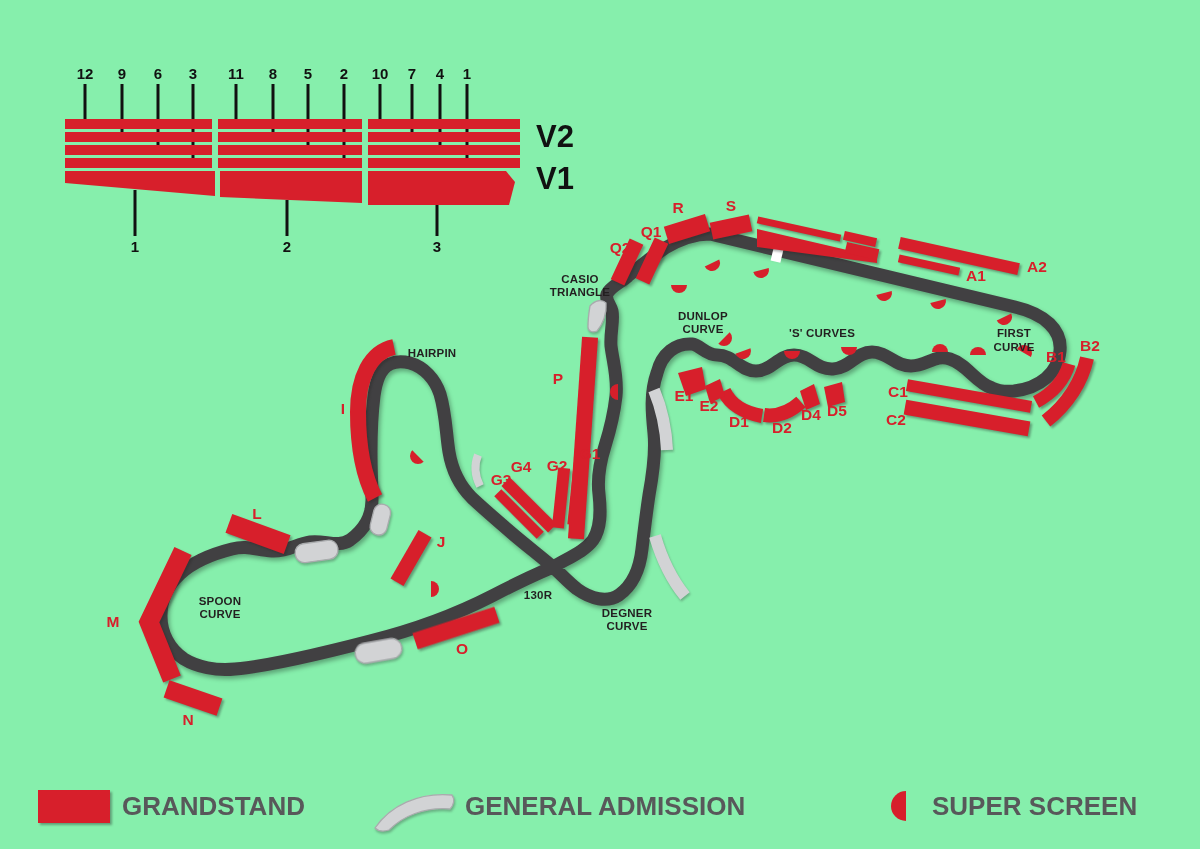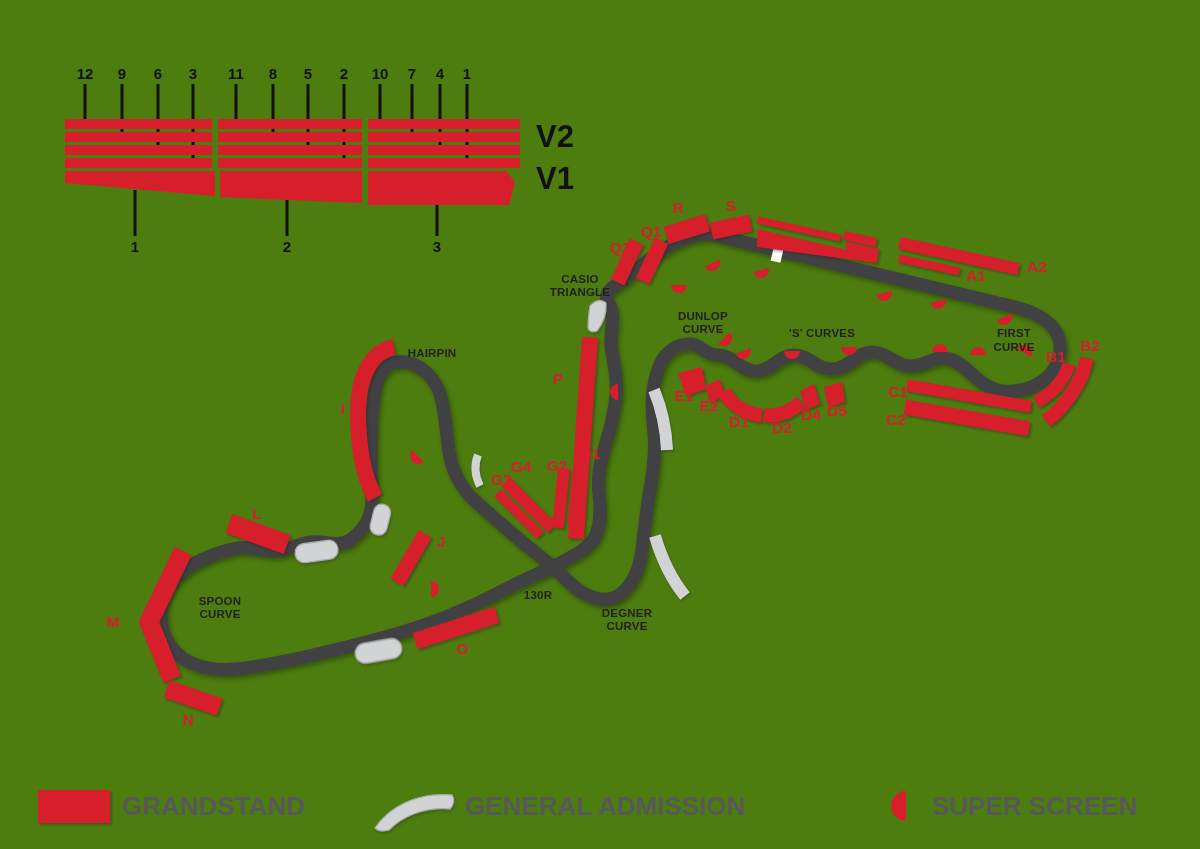--- a/index.html
+++ b/index.html
@@ -1,16 +1,16 @@
 <!DOCTYPE html>
 <html style="--red: #d71f2b; --track: #414042; --ga: #d2d3d5; --gaStroke: #a9abad; --black: #231f20; --legendText: #58585a;"><head>
 <meta charset="utf-8">
 <style>
   html,body{margin:0;padding:0;background:#fff;}
-  .stage{width:1200px;height:849px;position:relative;background:#4d7c0f;overflow:hidden;}
+  .stage{width:1200px;height:849px;position:relative;background:#86efac;overflow:hidden;}
   svg text{font-family:"Liberation Sans","DejaVu Sans",sans-serif;}
   .num{font-size:15px;font-weight:bold;fill:#111;text-anchor:middle;}
   .bignum{font-size:15px;font-weight:bold;fill:#111;text-anchor:middle;}
   .vlabel{font-size:31px;font-weight:bold;fill:#111;}
   .standlbl{font-size:15.5px;font-weight:bold;fill:var(--red);text-anchor:middle;}
   .corner{font-size:11.5px;font-weight:bold;fill:var(--black);text-anchor:middle;letter-spacing:.2px;}
   .legendlbl{font-size:26px;font-weight:bold;fill:var(--legendText);}
   .gs{fill:var(--red);}
   .gsline{stroke:var(--red);fill:none;}
   .ga-f{fill:var(--ga);stroke:var(--gaStroke);stroke-width:1.3;}

